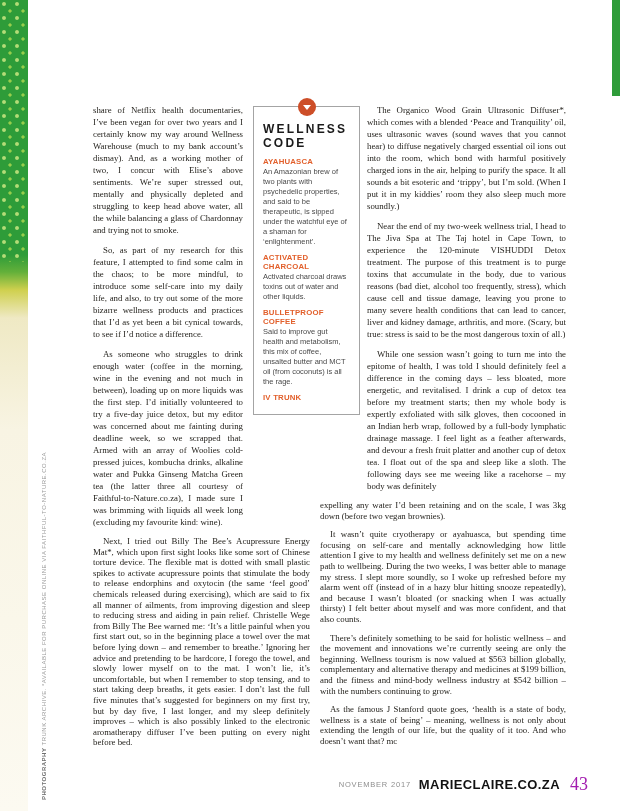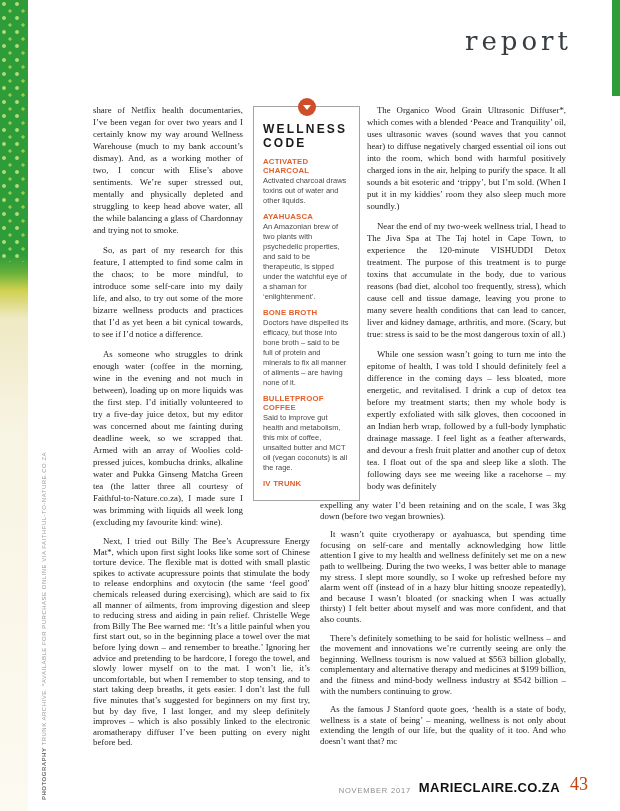--- a/index.html
+++ b/index.html
@@ -12,25 +12,25 @@
                #efe9c4 318px,#f8f4e3 430px,#fcfaf1 100%);}
   .strip-left .dots{position:absolute;left:0;top:0;width:28px;height:262px;
     background-image:radial-gradient(circle at 4px 4px,rgba(224,241,140,.75) 1.4px,rgba(224,241,140,0) 2.4px),
                      radial-gradient(circle at 10px 11px,rgba(170,214,80,.85) 1.2px,rgba(170,214,80,0) 2.1px);
     background-size:13px 14px;}
   .strip-right{position:absolute;right:0;top:0;width:8px;height:96px;background:#2e9c39;}
 
   
   .report{position:absolute;top:26px;right:48px;font-family:"DejaVu Serif",serif;
           font-size:26px;letter-spacing:4px;color:#373c41;}
-  .footer{position:absolute;top:774px;right:32px;display:flex;align-items:flex-end;gap:8px;
+  .footer{position:absolute;top:774px;right:32px;display:flex;align-items:center;gap:8px;
           font-family:"Liberation Sans",sans-serif;}
   .footer .date{font-size:7.5px;color:#8e8e8e;letter-spacing:.8px;}
   .footer .brand{font-size:13px;font-weight:bold;color:#111;letter-spacing:.4px;}
-  .footer .pageno{font-family:"Liberation Serif",serif;font-size:18px;color:#c2410c;margin-left:2px;}
+  .footer .pageno{font-family:"Liberation Serif",serif;font-size:18px;color:#a21caf;margin-left:2px;}
 
   
   .credit{position:absolute;left:41px;top:495px;height:305px;writing-mode:vertical-rl;
           transform:rotate(180deg);font-family:"Liberation Sans",sans-serif;font-size:6px;
           letter-spacing:.5px;color:#9a9a9a;white-space:nowrap;}
   .credit .cb{font-weight:bold;color:#6f6f6f;}
 
   
   .colwrap{position:absolute;top:96px;font-size:8.8px;line-height:12px;text-align:justify;}
   .wrap-left{left:85px;width:233px;}
@@ -59,21 +59,20 @@
 </head>
 <body>
 
 <div class="page">
 
   <div class="strip-left">
     <div class="dots"></div>
   </div>
   <div class="strip-right"></div>
 
-  <div class="report">report</div>
 
   <div class="colwrap wrap-left">
     <div class="narrow-l">
       <p>share of Netflix health documentaries, I’ve been vegan for over two years and I certainly know my way around Wellness Warehouse (much to my bank account’s dismay). And, as a working mother of two, I concur with Elise’s above sentiments. We’re super stressed out, mentally and physically depleted and struggling to keep head above water, all the while balancing a glass of Chardonnay and trying not to smoke.</p>
       <p class="ind">So, as part of my research for this feature, I attempted to find some calm in the chaos; to be more mindful, to introduce some self-care into my daily life, and also, to try out some of the more bizarre wellness products and practices that I’d as yet been a bit cynical towards, to see if I’d notice a difference.</p>
       <p class="ind">As someone who struggles to drink enough water (coffee in the morning, wine in the evening and not much in between), loading up on more liquids was the first step. I’d initially volunteered to try a five-day juice detox, but my editor was concerned about me fainting during deadline week, so we scrapped that. Armed with an array of Woolies cold-pressed juices, kombucha drinks, alkaline water and Pukka Ginseng Matcha Green tea (the latter three all courtesy of Faithful-to-Nature.co.za), I made sure I was brimming with liquids all week long (excluding my favourite kind: wine).</p>
     </div>
     <div class="wide">
       <p class="ind">Next, I tried out Billy The Bee’s Acupressure Energy Mat*, which upon first sight looks like some sort of Chinese torture device. The flexible mat is dotted with small plastic spikes to activate acupressure points that stimulate the body to release endorphins and oxytocin (the same ‘feel good’ chemicals released during exercising), which are said to fix all manner of ailments, from improving digestion and sleep to reducing stress and aiding in pain relief. Christelle Wege from Billy The Bee warned me: ‘It’s a little painful when you first start out, so in the beginning place a towel over the mat before lying down – and remember to breathe.’ Ignoring her advice and pretending to be hardcore, I forego the towel, and slowly lower myself on to the mat. I won’t lie, it’s uncomfortable, but when I remember to stop tensing, and to start taking deep breaths, it gets easier. I don’t last the full five minutes that’s suggested for beginners on my first try, but by day five, I last longer, and my sleep definitely improves – which is also possibly linked to the electronic aromatherapy diffuser I’ve been putting on every night before bed.</p>
     </div>
@@ -93,34 +92,30 @@
     </div>
   </div>
 
   <div class="wbox">
     <div class="wbox-circle">
       <div class="wbox-chevron"></div>
     </div>
     <div class="wbox-title">WELLNESS CODE</div>
 
     <div class="wbox-item">
+      <div class="wbox-h">AYAHUASCA</div>
+      <div class="wbox-b">An Amazonian brew of two plants with psychedelic properties, and said to be therapeutic, is sipped under the watchful eye of a shaman for ‘enlightenment’.</div>
+    </div>
+    <div class="wbox-item">
       <div class="wbox-h">ACTIVATED CHARCOAL</div>
       <div class="wbox-b">Activated charcoal draws toxins out of water and other liquids.</div>
     </div>
     <div class="wbox-item">
-      <div class="wbox-h">AYAHUASCA</div>
-      <div class="wbox-b">An Amazonian brew of two plants with psychedelic properties, and said to be therapeutic, is sipped under the watchful eye of a shaman for ‘enlightenment’.</div>
-    </div>
-    <div class="wbox-item">
-      <div class="wbox-h">BONE BROTH</div>
-      <div class="wbox-b">Doctors have dispelled its efficacy, but those into bone broth – said to be full of protein and minerals to fix all manner of ailments – are having none of it.</div>
-    </div>
-    <div class="wbox-item">
       <div class="wbox-h">BULLETPROOF COFFEE</div>
-      <div class="wbox-b">Said to improve gut health and metabolism, this mix of coffee, unsalted butter and MCT oil (vegan coconuts) is all the rage.</div>
+      <div class="wbox-b">Said to improve gut health and metabolism, this mix of coffee, unsalted butter and MCT oil (from coconuts) is all the rage.</div>
     </div>
     <div class="wbox-item">
       <div class="wbox-h">IV TRUNK</div>
     </div>
   </div>
 
   <div class="credit"><span class="cb">PHOTOGRAPHY</span><span> TRUNK ARCHIVE. *AVAILABLE FOR PURCHASE ONLINE VIA FAITHFUL-TO-NATURE.CO.ZA</span></div>
 
   <div class="footer">
     <span class="date">NOVEMBER 2017</span>

